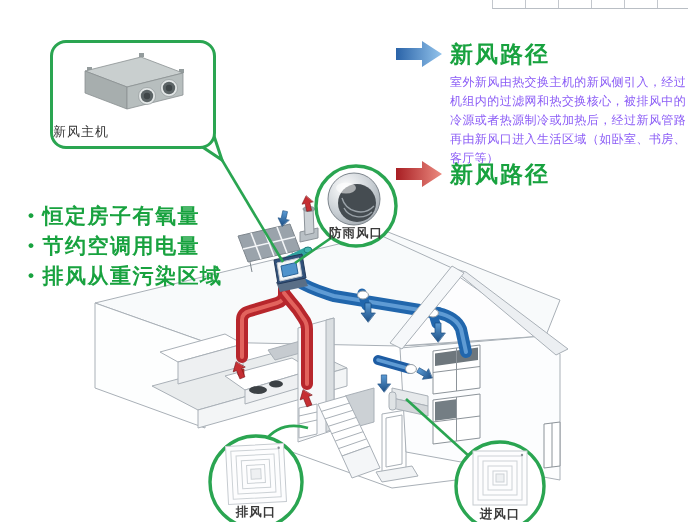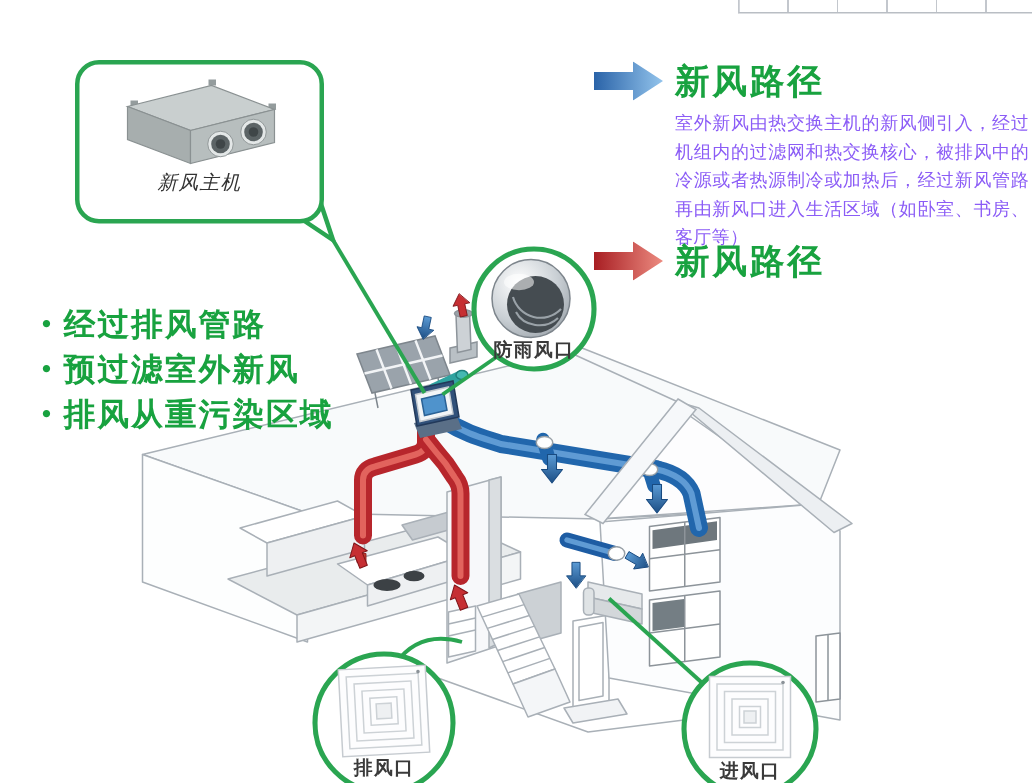--- a/index.html
+++ b/index.html
@@ -5,22 +5,22 @@
   html,body{margin:0;padding:0;background:#fff;}
   .stage{position:relative;width:688px;height:522px;background:#ffffff;overflow:hidden;
          font-family:"Liberation Sans",sans-serif;}
   
   .artifact{position:absolute;left:492px;top:0;width:196px;height:8px;
     border-left:1px solid #c3c7cd;border-bottom:1px solid #b9bec4;
     background:repeating-linear-gradient(to right,transparent 0 32px,#c3c7cd 32px 33px);}
   
   .callout-box{position:absolute;left:50px;top:40px;width:160px;height:103px;
     background:#fff;border:3px solid #2aa551;border-radius:16px;z-index:5;}
-  .unit-label{position:absolute;left:0;bottom:15px;width:100%;text-align:center;
-    font-size:13px;color:#333;letter-spacing:1px;font-style:italic;}
+  .unit-label{position:absolute;left:0;bottom:5px;width:100%;
+    font-size:13px;color:#333;letter-spacing:1px;}
   
   .benefits{position:absolute;left:28px;top:201px;z-index:4;}
   .benefit-row{display:flex;align-items:center;height:30px;
     font-size:21px;font-weight:bold;color:#18a23f;letter-spacing:1.5px;}
   .benefit-row .dot{font-size:17px;margin-right:7px;line-height:30px;}
   
   .section{position:absolute;left:396px;width:292px;z-index:4;}
   .sec-fresh{top:40px;}
   .sec-exhaust{top:160px;}
   .sec-head{display:flex;align-items:center;height:28px;text-align:center;}
@@ -214,25 +214,25 @@
       <circle cx="114" cy="39" r="8.5" fill="#e3e7e7" stroke="#8a9192" stroke-width="0.6"></circle>
       <circle cx="114" cy="39" r="6.2" fill="#5c6466"></circle>
         <circle cx="114" cy="39" r="3.2" fill="#3f4648"></circle>
     </svg>
     <div class="unit-label">新风主机</div>
   </div>
 
   <div class="benefits">
     <div class="benefit-row">
       <span class="dot">•</span>
-      <span>经过排风管路</span>
+      <span>恒定房子有氧量</span>
     </div>
     <div class="benefit-row">
       <span class="dot">•</span>
-      <span>预过滤室外新风</span>
+      <span>节约空调用电量</span>
     </div>
     <div class="benefit-row">
       <span class="dot">•</span>
       <span>排风从重污染区域</span>
     </div>
   </div>
 
   <div class="section sec-fresh">
     <div class="sec-head">
       <svg class="sec-arrow" viewBox="0 0 46 26">

